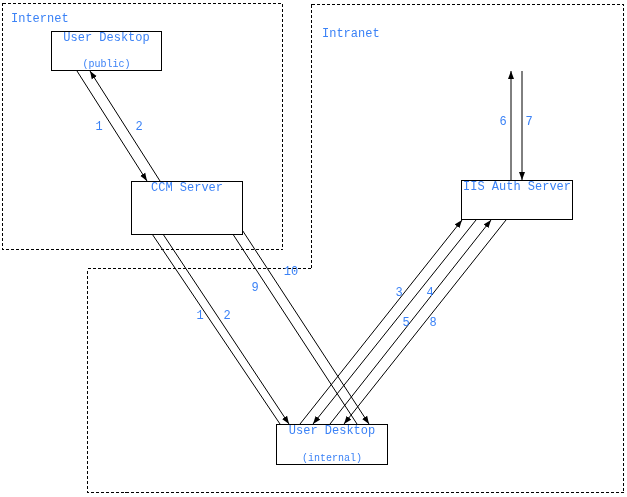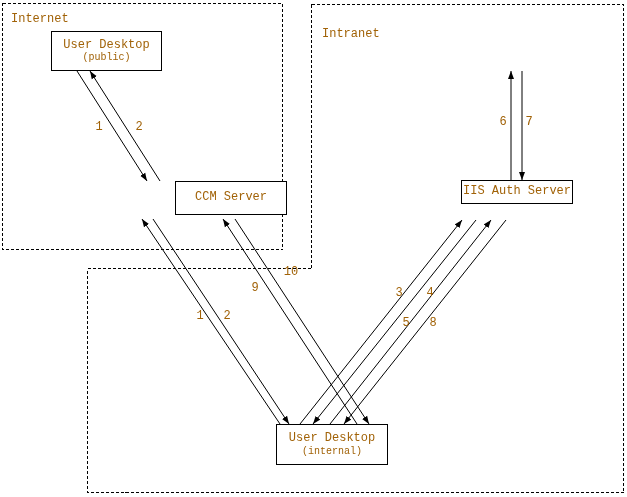--- a/index.html
+++ b/index.html
@@ -1,23 +1,23 @@
 <!DOCTYPE html>
 <html><head>
 <meta charset="utf-8">
 <style>
   html,body{margin:0;padding:0;background:#fff;}
   .stage{
     position:relative;width:627px;height:497px;background:#fff;
-    font-family:"Liberation Mono",monospace;color:#a16207;overflow:hidden;
+    font-family:"Liberation Mono",monospace;color:#3b82f6;overflow:hidden;
   }
   .stage svg{position:absolute;left:0;top:0;}
   .node{
     position:absolute;box-sizing:border-box;border:1px solid #000;background:#fff;
-    display:flex;flex-direction:column;align-items:center;justify-content:center;
+    display:flex;flex-direction:column;align-items:center;justify-content:space-between;
     text-align:center;line-height:1.1;
   }
   .node .lbl{font-size:12px;white-space:nowrap;}
   .node .sub{font-size:10px;white-space:nowrap;}
   .region-label{position:absolute;font-size:12px;white-space:nowrap;}
   .num{
     position:absolute;font-size:12px;transform:translate(-50%,-50%);
     white-space:nowrap;background:transparent;
   }
 </style>
@@ -56,26 +56,26 @@
   </svg>
 
   <span class="region-label" style="left:11px;top:12px;">Internet</span>
   <span class="region-label" style="left:322px;top:27px;">Intranet</span>
 
   <div class="node" style="left:51px;top:31px;width:111px;height:40px;">
     <span class="lbl">User Desktop</span>
     <span class="sub">(public)</span>
   </div>
 
-  <div class="node" style="left:131px;top:181px;width:112px;height:34px;margin-left:44px;">
+  <div class="node" style="left:131px;top:181px;width:112px;height:54px;">
     <span class="lbl">CCM Server</span>
   </div>
 
 
-  <div class="node" style="left:461px;top:180px;width:112px;height:24px;">
+  <div class="node" style="left:461px;top:180px;width:112px;height:40px;">
     <span class="lbl">IIS Auth Server</span>
   </div>
 
   <div class="node" style="left:276px;top:424px;width:112px;height:41px;">
     <span class="lbl">User Desktop</span>
     <span class="sub">(internal)</span>
   </div>
 
   <span class="num" style="left:99px;top:127px;">1</span>
   <span class="num" style="left:139px;top:127px;">2</span>

